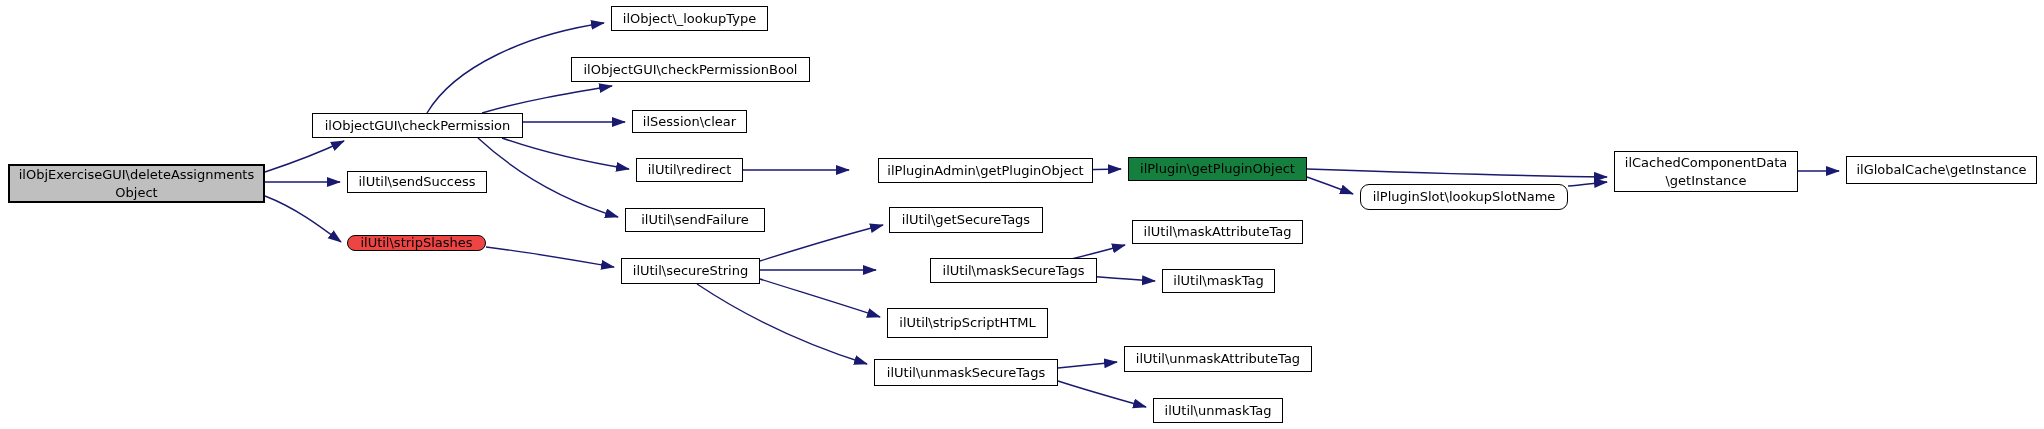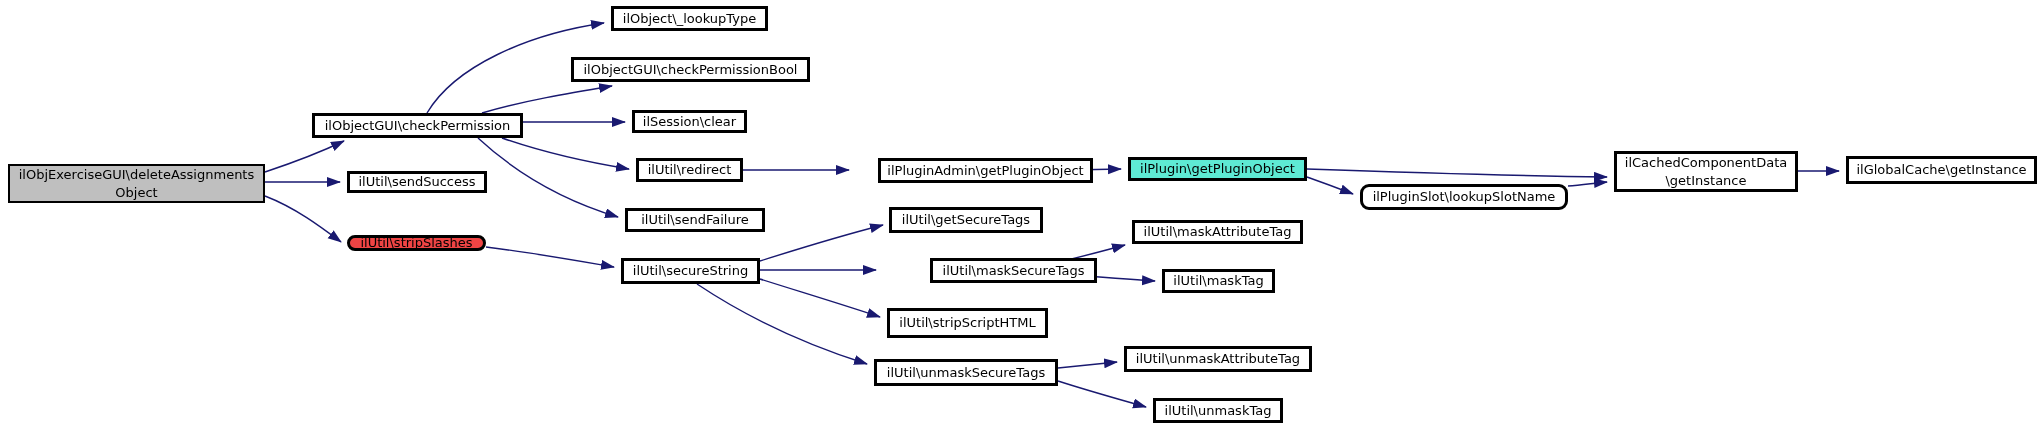--- a/index.html
+++ b/index.html
@@ -18,21 +18,21 @@
     pointer-events: none;
   }
   .node {
     position: absolute;
     box-sizing: border-box;
     display: flex;
     flex-direction: column;
     align-items: center;
     justify-content: center;
     background: #ffffff;
-    border: 3px solid #fca5a5;
+    border: 1px solid #fca5a5;
     color: #000000;
     font-size: 13px;
     line-height: 1.35;
     text-align: center;
     white-space: nowrap;
     padding: 0 3px;
     cursor: pointer;
   }
   .node.highlight {
     background: #bfbfbf;
@@ -117,21 +117,21 @@
       </div>
       <div class="node" style="left: 883px; top: 258px; width: 167px; height: 25px; color: rgb(0, 0, 0); border-color: rgb(0, 0, 0); background: rgb(255, 255, 255); margin-left: 47px;">
         <span>ilUtil\maskSecureTags</span>
       </div>
       <div class="node" style="left: 887px; top: 308px; width: 161px; height: 30px; color: rgb(0, 0, 0); border-color: rgb(0, 0, 0); background: rgb(255, 255, 255);">
         <span>ilUtil\stripScriptHTML</span>
       </div>
       <div class="node" style="left: 874px; top: 359px; width: 184px; height: 27px; color: rgb(0, 0, 0); border-color: rgb(0, 0, 0); background: rgb(255, 255, 255);">
         <span>ilUtil\unmaskSecureTags</span>
       </div>
-      <div class="node" style="left: 1128px; top: 157px; width: 179px; height: 24px; color: rgb(0, 0, 0); border-color: rgb(0, 0, 0); background: #5eead4;">
+      <div class="node" style="left: 1128px; top: 157px; width: 179px; height: 24px; color: rgb(0, 0, 0); border-color: rgb(0, 0, 0); background: #15803d;">
         <span>ilPlugin\getPluginObject</span>
       </div>
       <div class="node" style="left: 1360px; top: 184px; width: 208px; height: 26px; color: rgb(0, 0, 0); border-color: rgb(0, 0, 0); background: rgb(255, 255, 255); border-radius: 9px;">
         <span>ilPluginSlot\lookupSlotName</span>
       </div>
       <div class="node" style="left: 1132px; top: 220px; width: 171px; height: 24px; color: rgb(0, 0, 0); border-color: rgb(0, 0, 0); background: rgb(255, 255, 255);">
         <span>ilUtil\maskAttributeTag</span>
       </div>
       <div class="node" style="left: 1162px; top: 269px; width: 113px; height: 24px; color: rgb(0, 0, 0); border-color: rgb(0, 0, 0); background: rgb(255, 255, 255);">
         <span>ilUtil\maskTag</span>

